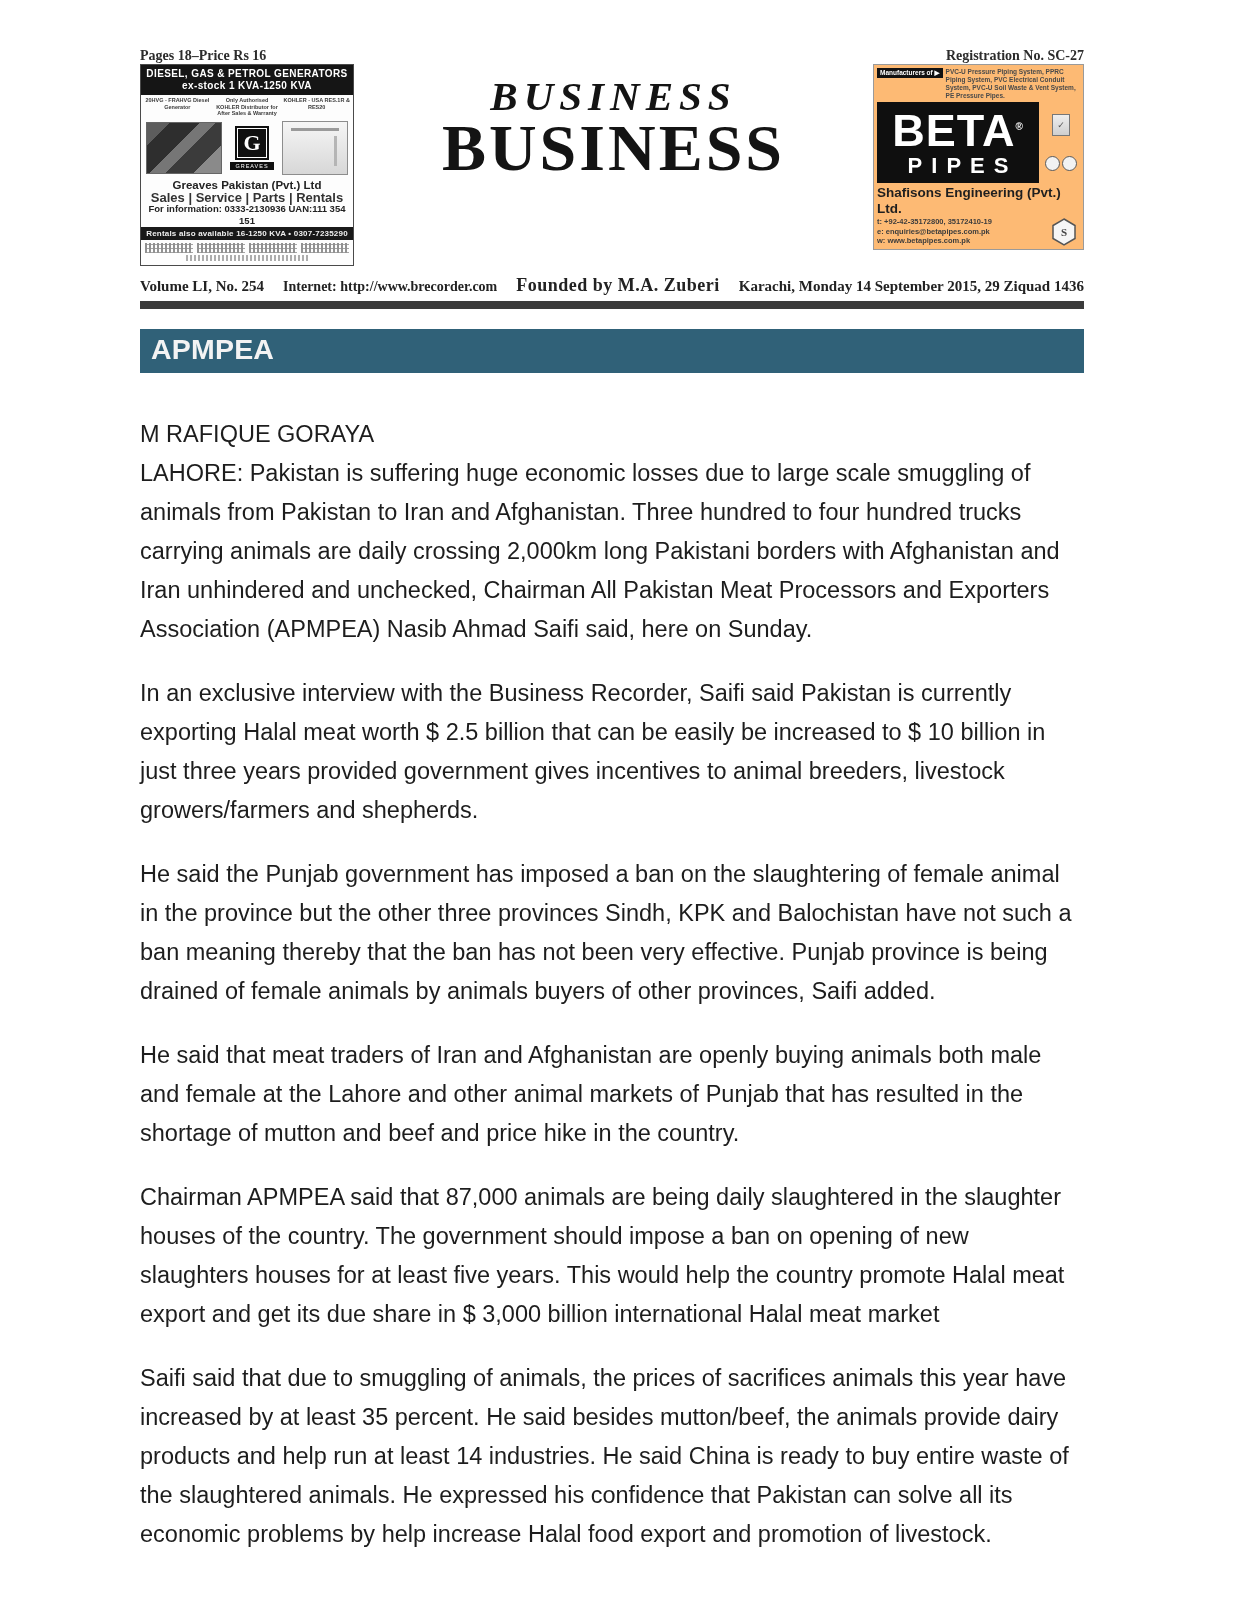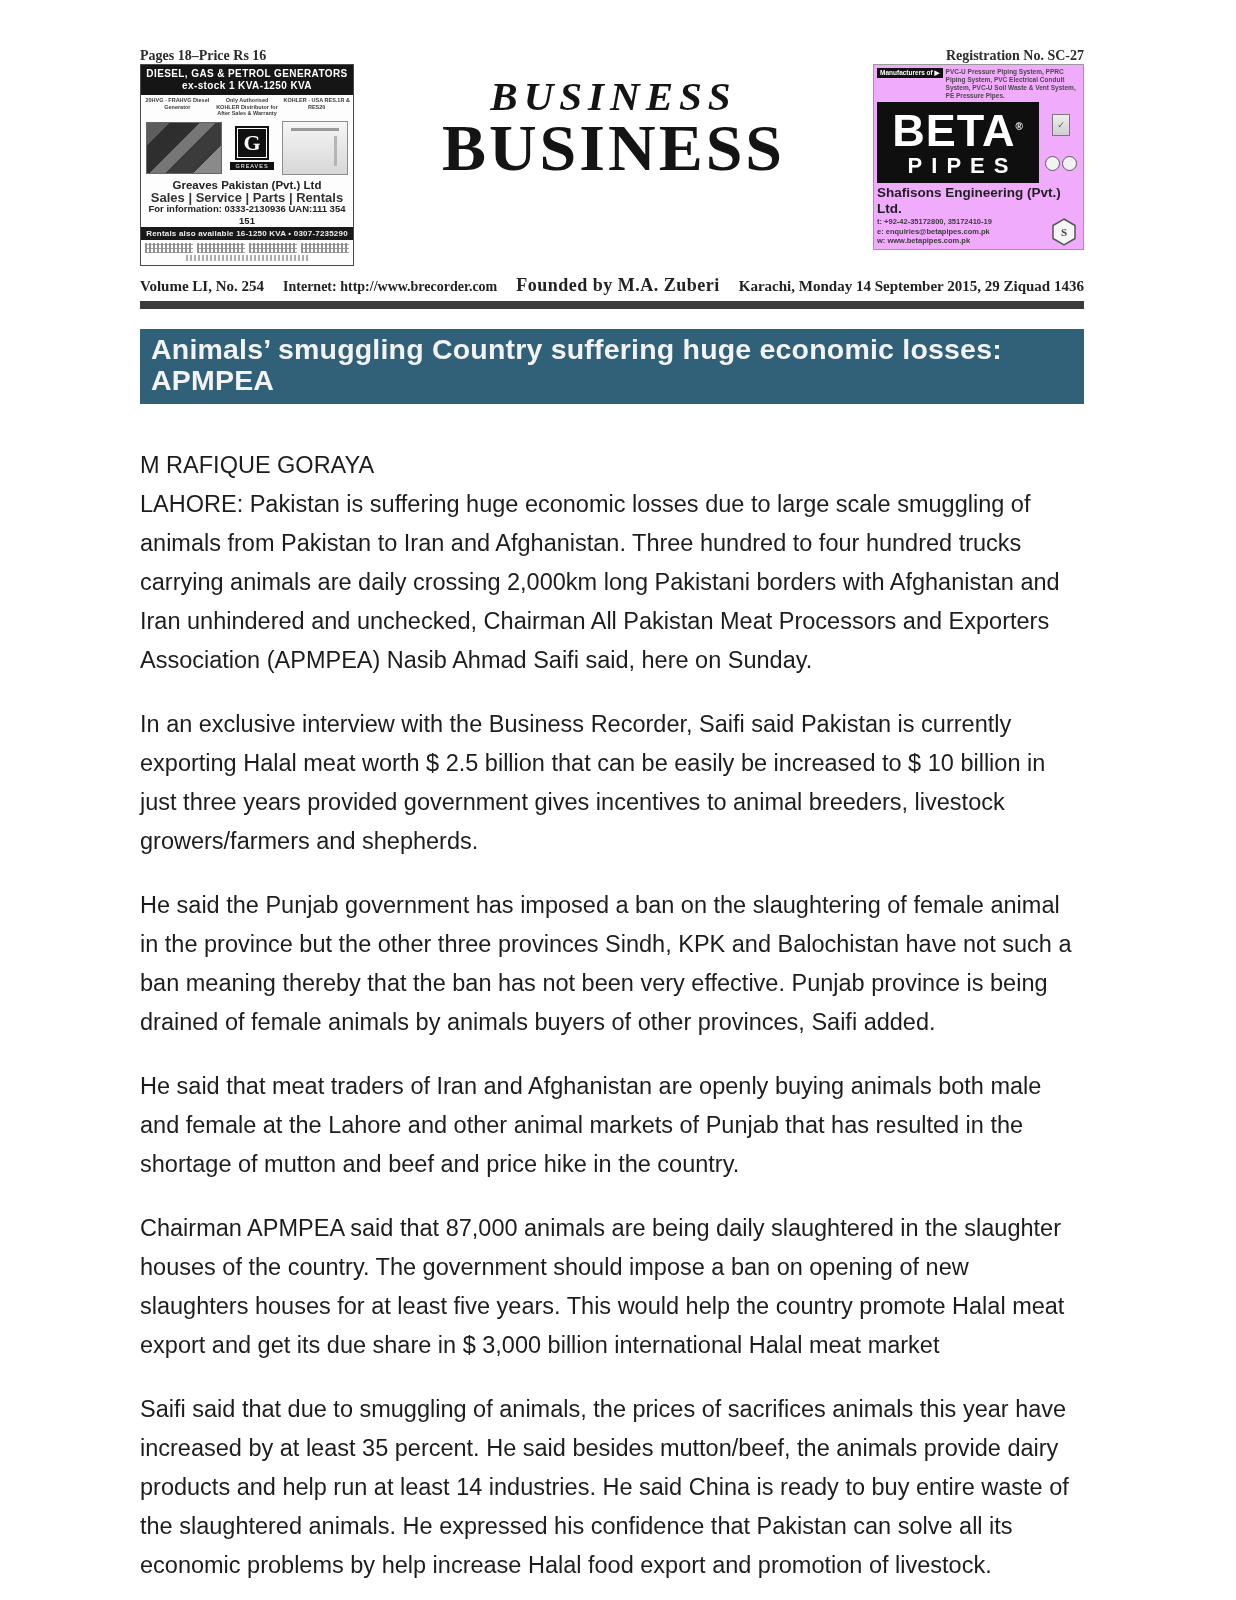--- a/index.html
+++ b/index.html
@@ -37,21 +37,21 @@
                repeating-linear-gradient(0deg,#888 0 1px,transparent 1px 4px);opacity:.75;}
   .gad-micro2{height:6px;width:58%;margin:1px auto 4px;background:repeating-linear-gradient(90deg,#8a8a8a 0 2px,transparent 2px 4px);opacity:.7;}
 
   
   .masthead{text-align:center;padding-top:10px;}
   .m-business{font-family:"Liberation Serif",serif;font-weight:bold;font-size:41px;letter-spacing:6px;line-height:44px;color:#141414;font-style:italic;}
   .m-recorder{font-family:"Liberation Serif",serif;font-weight:bold;font-size:66px;letter-spacing:3px;line-height:60px;color:#141414;}
   .m-sub{font-family:"Liberation Serif",serif;font-size:14.5px;color:#2a2a2a;margin-top:3px;}
 
   
-  .bad{border:1px solid #9a9a9a;background:#f0abfc;padding:3px;}
+  .bad{border:1px solid #9a9a9a;background:#fdba74;padding:3px;}
   .bad-top{display:flex;gap:3px;margin-bottom:2px;}
   .mfr-pill{background:#111;color:#fff;font-size:6.5px;font-weight:bold;padding:1px 3px;white-space:nowrap;align-self:flex-start;}
   .mfr-text{font-size:6.5px;line-height:8px;font-weight:bold;color:#4a4a4a;}
   .bad-mid{display:flex;gap:3px;}
   .beta-box{flex:1;background:#0f0f0f;color:#fff;text-align:center;padding:2px 0 5px;}
   .beta-word{font-weight:bold;font-size:45px;line-height:46px;letter-spacing:1px;}
   .beta-word sup{font-size:10px;vertical-align:super;}
   .beta-pipes{font-weight:bold;font-size:22px;line-height:24px;letter-spacing:9px;text-indent:9px;}
   .bad-icons{width:38px;display:flex;flex-direction:column;align-items:center;justify-content:space-around;padding:2px 0;}
   .cert-icon{width:16px;height:20px;border:1px solid #777;background:linear-gradient(180deg,#eee,#cfcfcf);
@@ -163,21 +163,20 @@
 
   <div class="info-bar">
     <span class="ib-volume">Volume  LI, No. 254</span>
     <span class="ib-internet">Internet: http://www.brecorder.com</span>
     <span class="ib-founded">Founded by M.A. Zuberi</span>
     <span class="ib-date">Karachi,  Monday  14  September  2015,  29  Ziquad  1436</span>
   </div>
   <div class="thick-rule"></div>
 
   <div class="headline">
-    <div>Animals’ smuggling Country suffering huge economic losses:</div>
     <div>APMPEA</div>
   </div>
 
   <div class="article">
     <p class="byline">M RAFIQUE GORAYA</p>
     <p>LAHORE: Pakistan is suffering huge economic losses due to large scale smuggling of animals from Pakistan to Iran and Afghanistan. Three hundred to four hundred trucks carrying animals are daily crossing 2,000km long Pakistani borders with Afghanistan and Iran unhindered and unchecked, Chairman All Pakistan Meat Processors and Exporters Association (APMPEA) Nasib Ahmad Saifi said, here on Sunday.</p>
     <p class="gap">In an exclusive interview with the Business Recorder, Saifi said Pakistan is currently exporting Halal meat worth $ 2.5 billion that can be easily be increased to $ 10 billion in just three years provided government gives incentives to animal breeders, livestock growers/farmers and shepherds.</p>
     <p class="gap">He said the Punjab government has imposed a ban on the slaughtering of female animal in the province but the other three provinces Sindh, KPK and Balochistan have not such a ban meaning thereby that the ban has not been very effective. Punjab province is being drained of female animals by animals buyers of other provinces, Saifi added.</p>
     <p class="gap">He said that meat traders of Iran and Afghanistan are openly buying animals both male and female at the Lahore and other animal markets of Punjab that has resulted in the shortage of mutton and beef and price hike in the country.</p>
     <p class="gap">Chairman APMPEA said that 87,000 animals are being daily slaughtered in the slaughter houses of the country. The government should impose a ban on opening of new slaughters houses for at least five years. This would help the country promote Halal meat export and get its due share in $ 3,000 billion international Halal meat market</p>

